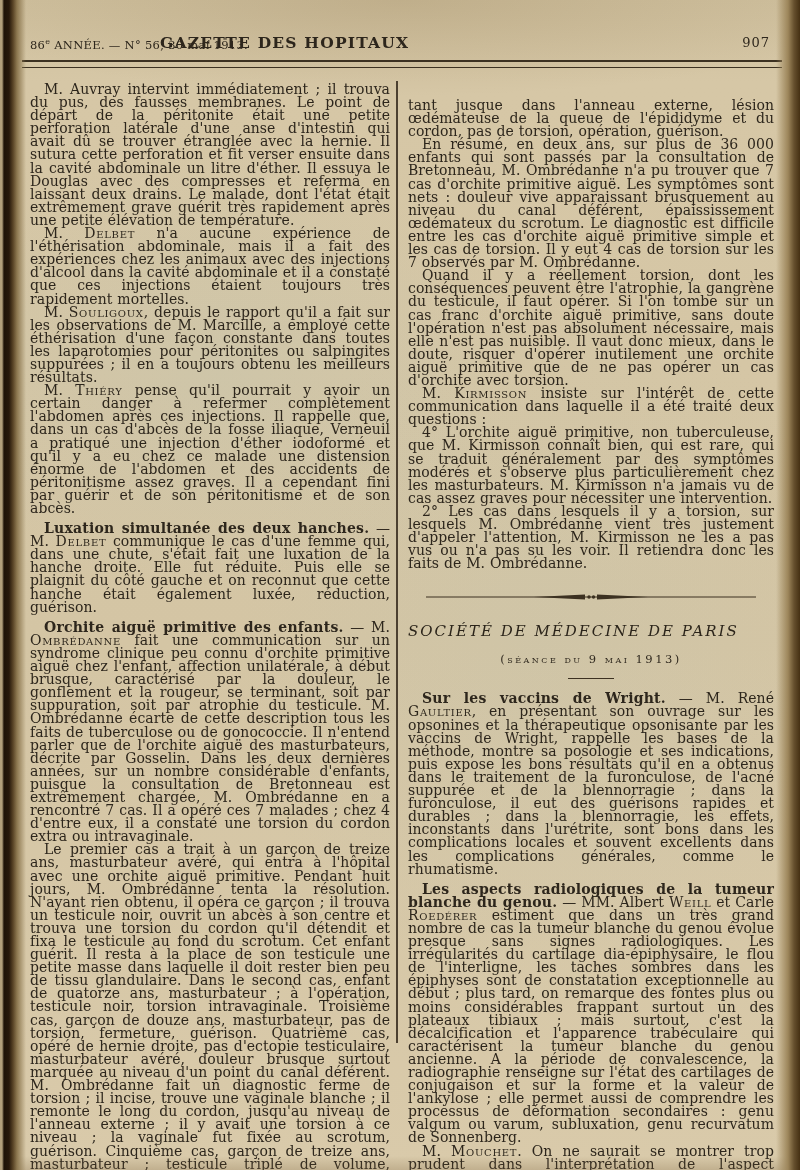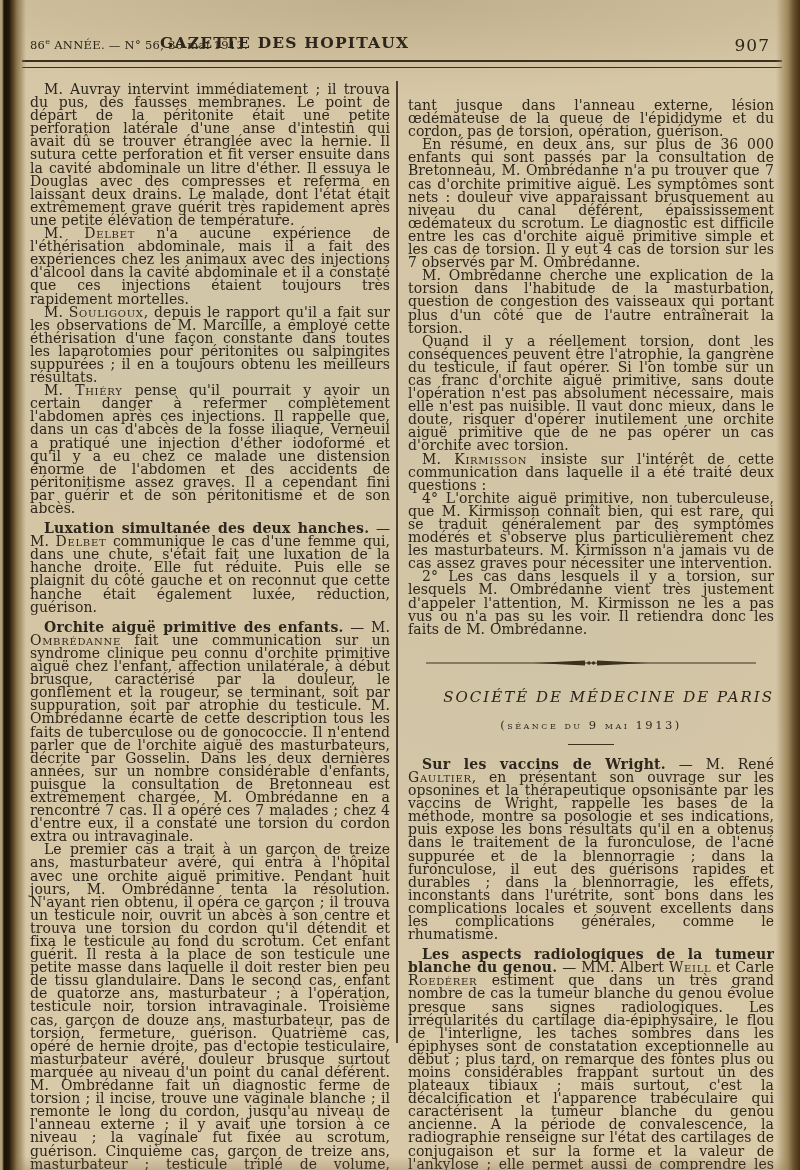--- a/index.html
+++ b/index.html
@@ -23,21 +23,21 @@
     background:linear-gradient(270deg,#453013 0px,#66502e 6px,#9d865b 12px,rgba(212,197,164,0) 24px);}
   .edge-bottom{ position:absolute; left:0; bottom:0; width:100%; height:14px; z-index:4;
     background:linear-gradient(0deg,rgba(120,96,60,0.25),transparent);}
 
   
   .header{ position:absolute; top:33px; left:30px; right:28px; height:22px; }
   .issue{ position:absolute; left:0; top:4px; font-size:11.5px; letter-spacing:0.3px; white-space:nowrap; }
   .issue sup{ font-size:8px; }
   .masthead{ position:absolute; left:130px; right:170px; top:0; text-align:left;
     font-weight:bold; font-size:15.5px; letter-spacing:1.2px; white-space:nowrap; }
-  .pageno{ position:absolute; right:2px; top:2px; font-size:17px; letter-spacing:1px; }
+  .pageno{ position:absolute; right:2px; top:2px; font-size:13px; letter-spacing:1px; }
   .double-rule{ position:absolute; top:60px; left:22px; right:18px; height:8px;
     border-top:2px solid #3c3121; border-bottom:1px solid #3c3121; }
 
   
   .columns{ position:absolute; top:81px; left:30px; right:26px; height:1080px; }
   .col-rule{ position:absolute; left:366px; top:0; width:1.5px; height:962px; background:#4c4030; }
   .col-left{ position:absolute; left:0; top:2px; width:360px; }
   .col-right{ position:absolute; right:0; top:18px; width:366px; }
 
   .para{
@@ -46,21 +46,21 @@
   }
   .lead-para{ margin-top:7px; }
   .seg{ }
   .seg-bold{ font-weight:bold; letter-spacing:0.2px; }
   .seg-sc{ font-variant:small-caps; letter-spacing:0.7px;margin-top:45px; }
   [data-name="right-column-top"] .para:first-child{ text-indent:0; }
 
   
   .fancy-divider{ text-align:center; margin:17px 0 6px 0; }
   .society-title{
-    margin-top:16px; text-align:right; font-style:italic; font-size:15px;
+    margin-top:16px; text-align:left; font-style:italic; font-size:15px;
     letter-spacing:2px; white-space:nowrap; color:#2b241a;
   }
   .society-sub{
     margin-top:12px; text-align:center; font-variant:small-caps;
     font-size:11.5px; letter-spacing:2.5px; color:#2f281e;
   }
   .short-rule{ width:46px; margin:12px auto 13px auto; border-top:1.5px solid #3c3121; }
 </style>
 </head>
 <body>
@@ -87,21 +87,20 @@
         <p class="para" data-name="paragraph"><span class="seg" data-name="text-segment">M. </span><span class="seg-sc" data-name="person-name">Thiéry</span><span class="seg" data-name="text-segment"> pense qu'il pourrait y avoir un certain danger à refermer complètement l'abdomen après ces injections. Il rappelle que, dans un cas d'abcès de la fosse iliaque, Verneuil a pratiqué une injection d'éther iodoformé et qu'il y a eu chez ce malade une distension énorme de l'abdomen et des accidents de péritonitisme assez graves. Il a cependant fini par guérir et de son péritonitisme et de son abcès.</span></p>
         <p class="para lead-para" data-name="paragraph"><span class="seg-bold" data-name="text-segment">Luxation simultanée des deux hanches.</span><span class="seg" data-name="text-segment"> — M. </span><span class="seg-sc" data-name="person-name">Delbet</span><span class="seg" data-name="text-segment"> communique le cas d'une femme qui, dans une chute, s'était fait une luxation de la hanche droite. Elle fut réduite. Puis elle se plaignit du côté gauche et on reconnut que cette hanche était également luxée, réduction, guérison.</span></p>
         <p class="para lead-para" data-name="paragraph"><span class="seg-bold" data-name="text-segment">Orchite aiguë primitive des enfants.</span><span class="seg" data-name="text-segment"> — M. </span><span class="seg-sc" data-name="person-name">Ombrédanne</span><span class="seg" data-name="text-segment"> fait une communication sur un syndrome clinique peu connu d'orchite primitive aiguë chez l'enfant, affection unilatérale, à début brusque, caractérisé par la douleur, le gonflement et la rougeur, se terminant, soit par suppuration, soit par atrophie du testicule. M. Ombrédanne écarte de cette description tous les faits de tuberculose ou de gonococcie. Il n'entend parler que de l'orchite aiguë des masturbateurs, décrite par Gosselin. Dans les deux dernières années, sur un nombre considérable d'enfants, puisque la consultation de Bretonneau est extrêmement chargée, M. Ombrédanne en a rencontré 7 cas. Il a opéré ces 7 malades ; chez 4 d'entre eux, il a constaté une torsion du cordon extra ou intravaginale.</span></p>
         <p class="para" data-name="paragraph"><span class="seg" data-name="text-segment">Le premier cas a trait à un garçon de treize ans, masturbateur avéré, qui entra à l'hôpital avec une orchite aiguë primitive. Pendant huit jours, M. Ombrédanne tenta la résolution. N'ayant rien obtenu, il opéra ce garçon ; il trouva un testicule noir, ouvrit un abcès à son centre et trouva une torsion du cordon qu'il détendit et fixa le testicule au fond du scrotum. Cet enfant guérit. Il resta à la place de son testicule une petite masse dans laquelle il doit rester bien peu de tissu glandulaire. Dans le second cas, enfant de quatorze ans, masturbateur ; à l'opération, testicule noir, torsion intravaginale. Troisième cas, garçon de douze ans, masturbateur, pas de torsion, fermeture, guérison. Quatrième cas, opéré de hernie droite, pas d'ectopie testiculaire, masturbateur avéré, douleur brusque surtout marquée au niveau d'un point du canal déférent. M. Ombrédanne fait un diagnostic ferme de torsion ; il incise, trouve une vaginale blanche ; il remonte le long du cordon, jusqu'au niveau de l'anneau externe ; il y avait une torsion à ce niveau ; la vaginale fut fixée au scrotum, guérison. Cinquième cas, garçon de treize ans, masturbateur ; testicule triplé de volume, scrotum infiltré, pas de torsion ; il y avait du liquide dans la vaginale, fermeture, guérison. Sixième cas, quatorze ans et demi, nie la masturbation ; opération, torsion intravaginale, fermeture. Un point suppure, fistule persistante, sphacèle, testicule frappé de mort. Septième cas d'orchite primitive aiguë, lié à un œdème du cordon remon-</span></p>
       </div>
 
     <div class="col-right" data-name="right-column">
       <div data-name="right-column-top">
           <p class="para" data-name="paragraph"><span class="seg" data-name="text-segment">tant jusque dans l'anneau externe, lésion œdémateuse de la queue de l'épididyme et du cordon, pas de torsion, opération, guérison.</span></p>
           <p class="para" data-name="paragraph"><span class="seg" data-name="text-segment">En résumé, en deux ans, sur plus de 36 000 enfants qui sont passés par la consultation de Bretonneau, M. Ombrédanne n'a pu trouver que 7 cas d'orchite primitive aiguë. Les symptômes sont nets : douleur vive apparaissant brusquement au niveau du canal déférent, épaississement œdémateux du scrotum. Le diagnostic est difficile entre les cas d'orchite aiguë primitive simple et les cas de torsion. Il y eut 4 cas de torsion sur les 7 observés par M. Ombrédanne.</span></p>
-          <p class="para" data-name="paragraph"><span class="seg" data-name="text-segment">M. Ombrédanne cherche une explication de la torsion dans l'habitude de la masturbation, question de congestion des vaisseaux qui portant plus d'un côté que de l'autre entraînerait la torsion.</span></p>
           <p class="para" data-name="paragraph"><span class="seg" data-name="text-segment">Quand il y a réellement torsion, dont les conséquences peuvent être l'atrophie, la gangrène du testicule, il faut opérer. Si l'on tombe sur un cas franc d'orchite aiguë primitive, sans doute l'opération n'est pas absolument nécessaire, mais elle n'est pas nuisible. Il vaut donc mieux, dans le doute, risquer d'opérer inutilement une orchite aiguë primitive que de ne pas opérer un cas d'orchite avec torsion.</span></p>
           <p class="para" data-name="paragraph"><span class="seg" data-name="text-segment">M. </span><span class="seg-sc" data-name="person-name">Kirmisson</span><span class="seg" data-name="text-segment"> insiste sur l'intérêt de cette communication dans laquelle il a été traité deux questions :</span></p>
           <p class="para" data-name="paragraph"><span class="seg" data-name="text-segment">4° L'orchite aiguë primitive, non tuberculeuse, que M. Kirmisson connaît bien, qui est rare, qui se traduit généralement par des symptômes modérés et s'observe plus particulièrement chez les masturbateurs. M. Kirmisson n'a jamais vu de cas assez graves pour nécessiter une intervention.</span></p>
           <p class="para" data-name="paragraph"><span class="seg" data-name="text-segment">2° Les cas dans lesquels il y a torsion, sur lesquels M. Ombrédanne vient très justement d'appeler l'attention, M. Kirmisson ne les a pas vus ou n'a pas su les voir. Il retiendra donc les faits de M. Ombrédanne.</span></p>
         </div>
 
       <div class="fancy-divider" data-name="decorative-divider">
         <svg width="330" height="10" viewBox="0 0 330 10" data-name="divider-ornament-icon">
           <line x1="0" y1="5" x2="330" y2="5" stroke="#3c3121" stroke-width="1"></line>
           <path d="M108 5 L159 2.4 L159 7.6 Z" fill="#3c3121"></path>

